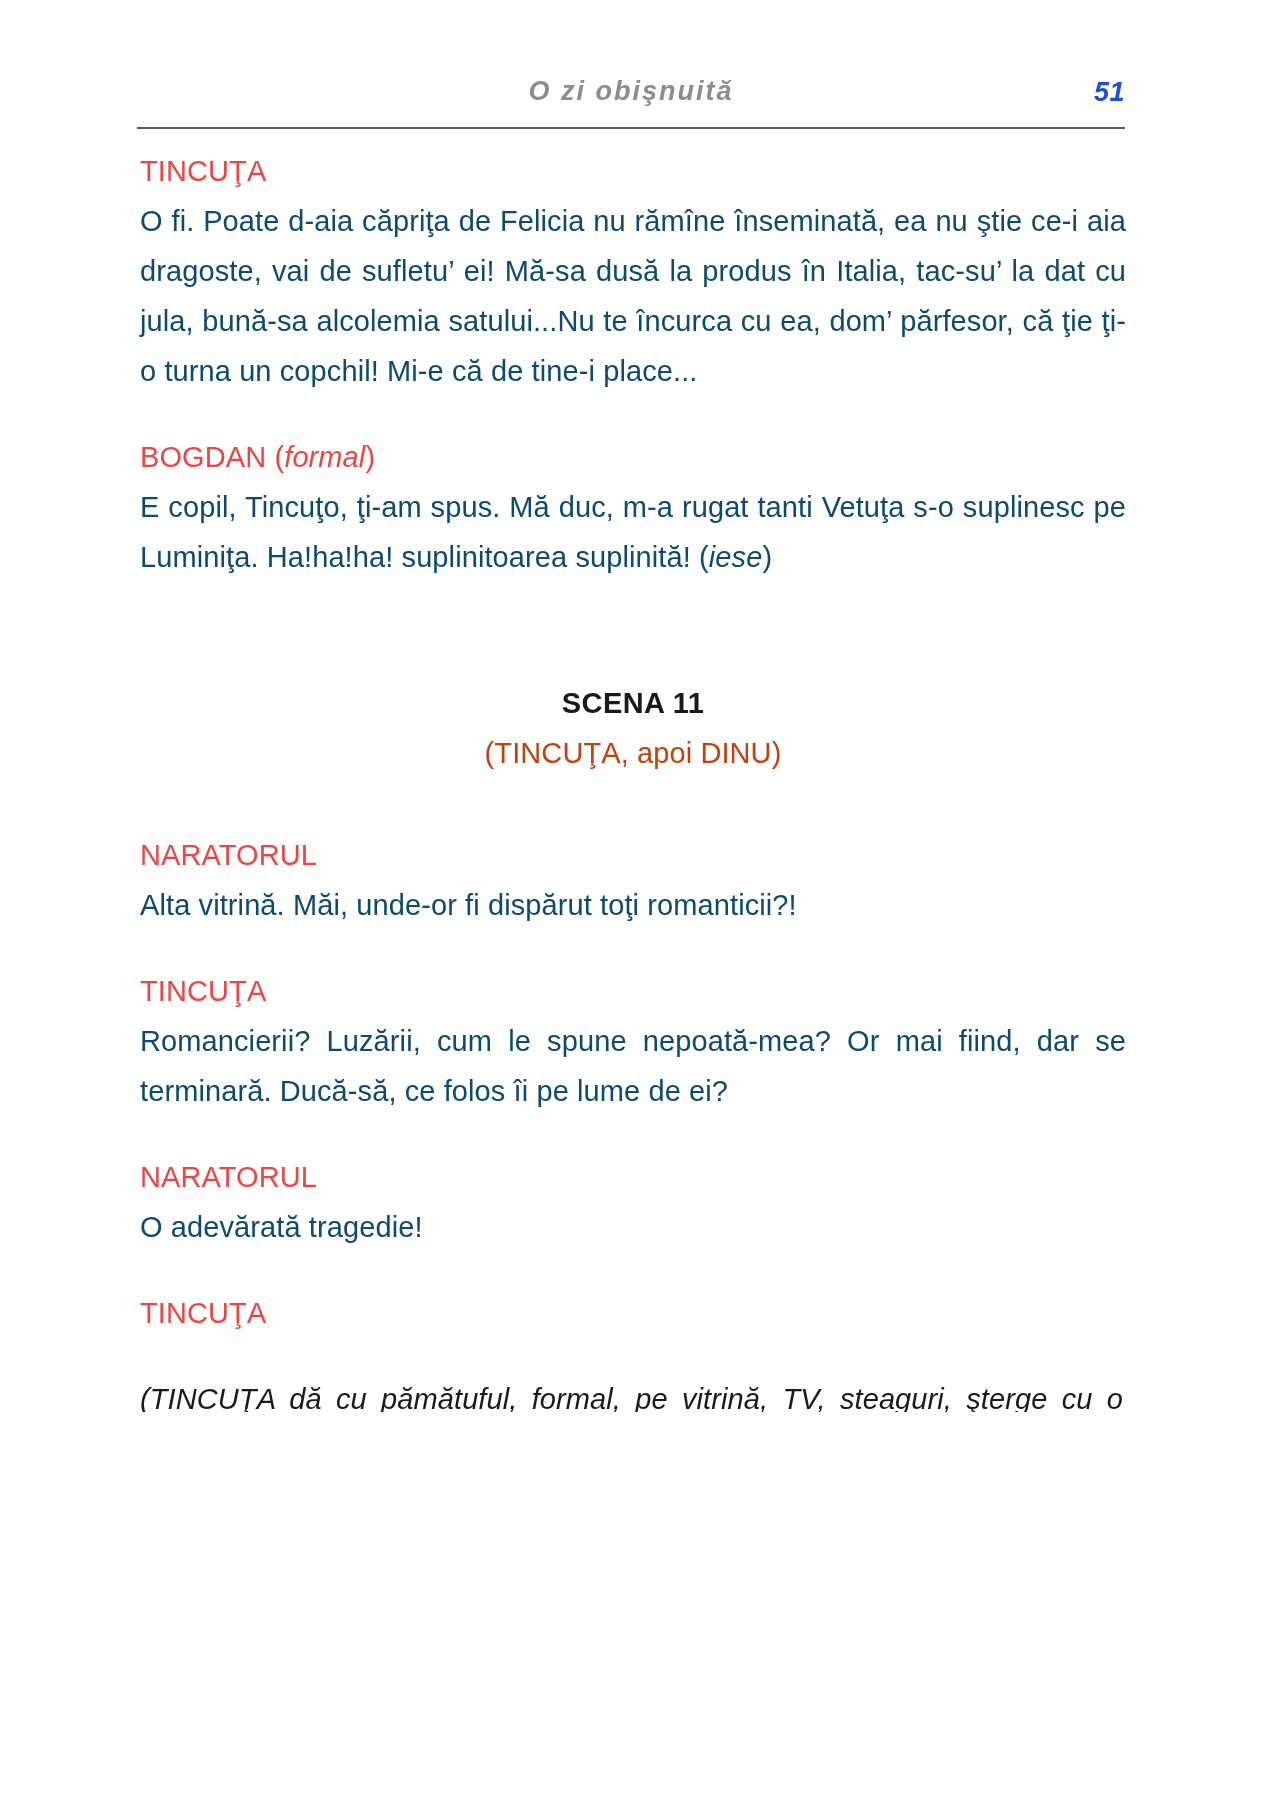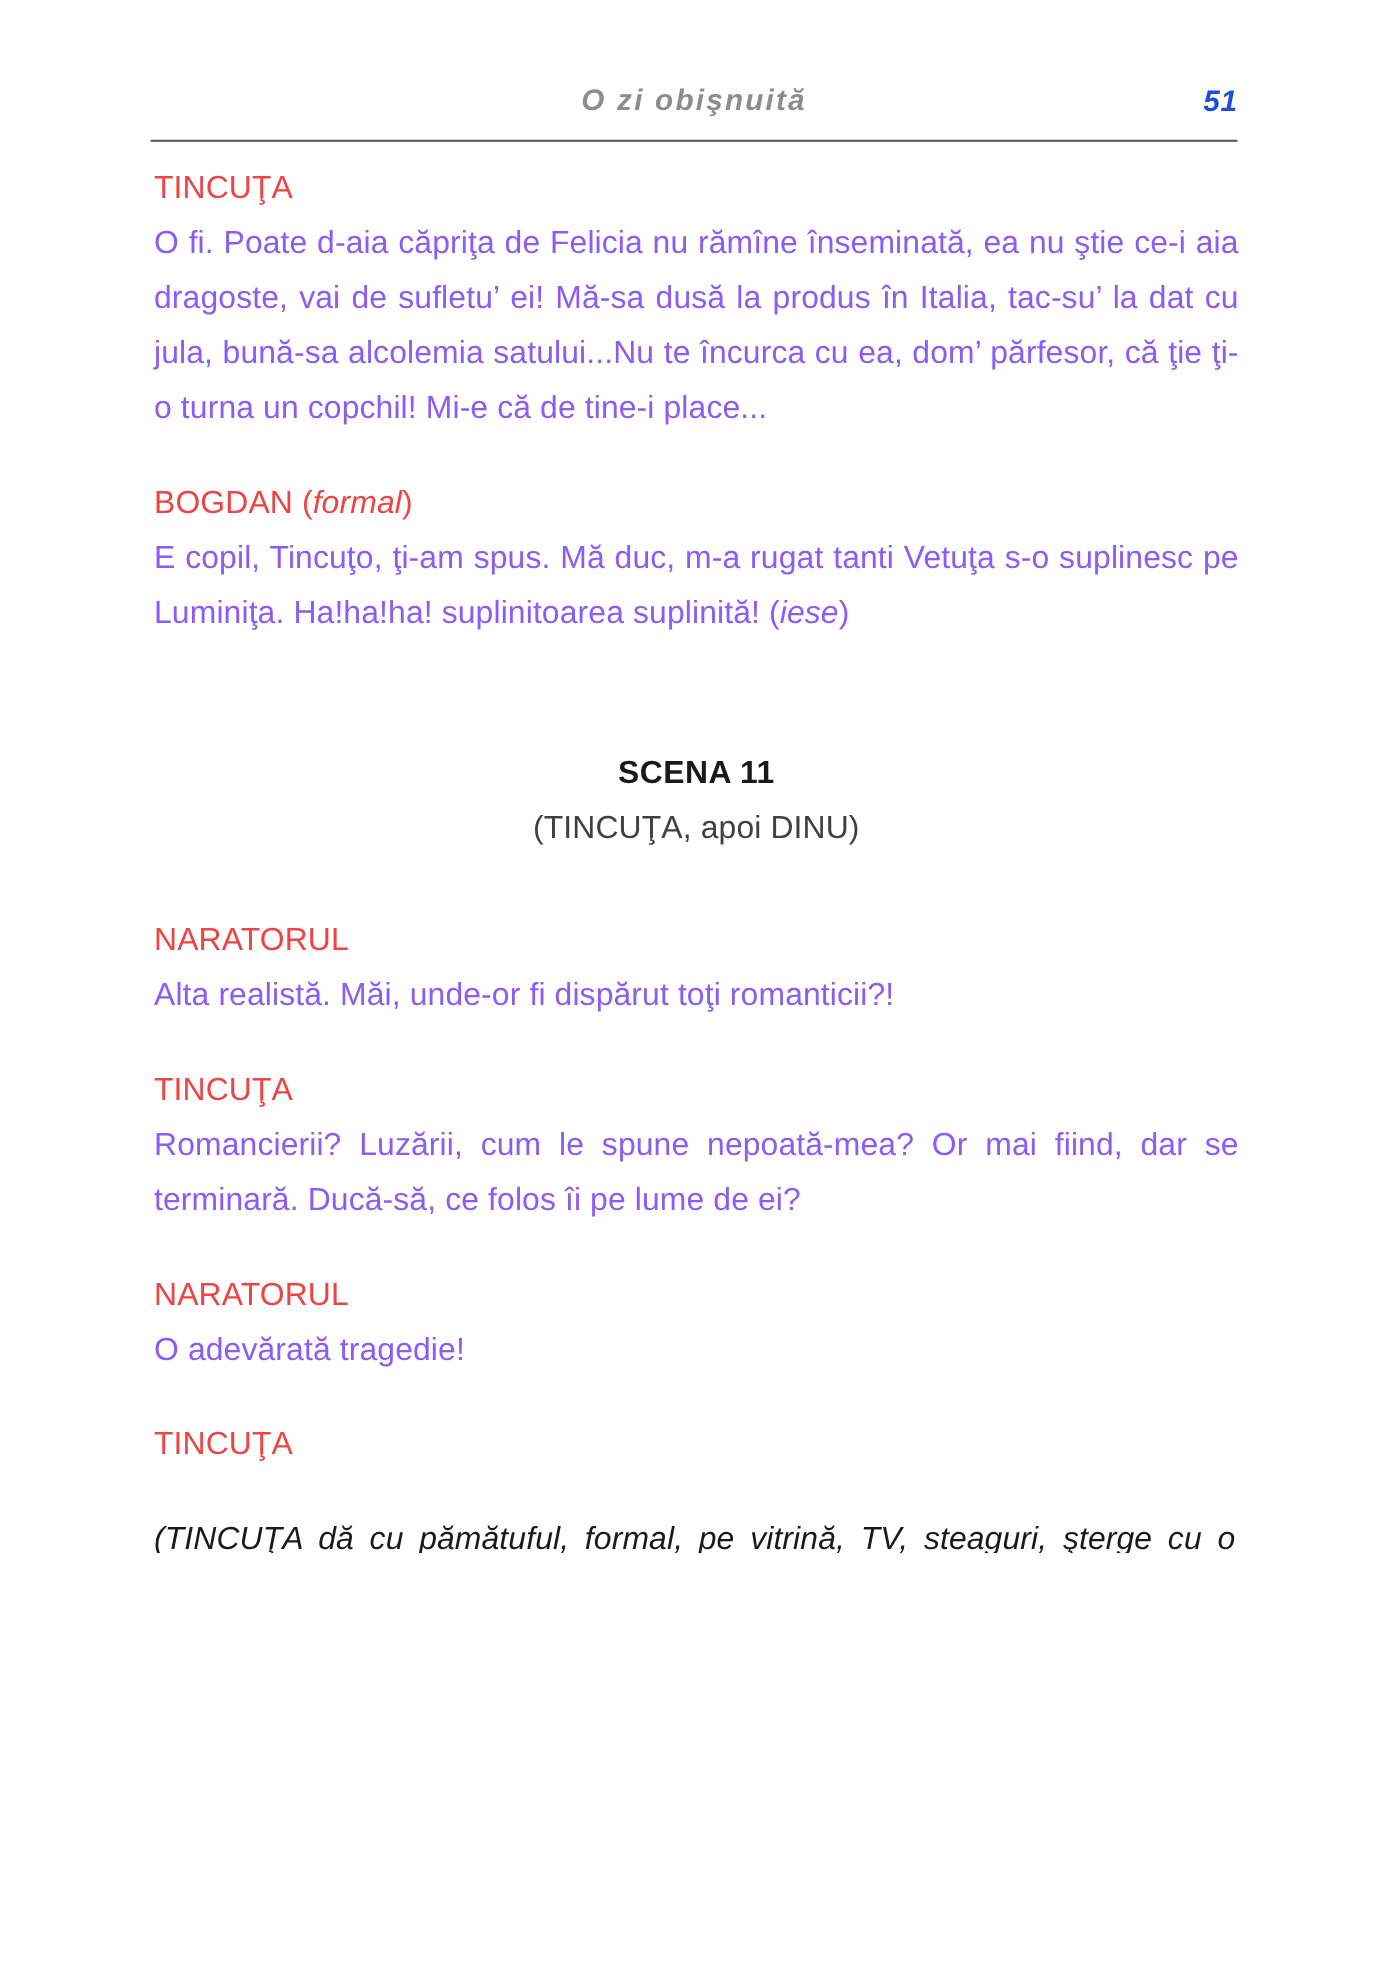--- a/index.html
+++ b/index.html
@@ -77,21 +77,21 @@
     letter-spacing: 0.1px;
     white-space: nowrap;
   }
   .speaker .cue-direction {
     font-style: italic;
   }
 
   .line {
     font-size: 29px;
     line-height: 50px;
-    color: #8b5cf6;
+    color: #0c4a6e;
     text-align: justify;
     text-justify: inter-word;
     letter-spacing: 0.1px;
     margin: 0;
   }
   .line.no-justify {
     text-align: left;
   }
   .line i {
     font-style: italic;
@@ -112,21 +112,21 @@
   .scene-number {
     font-size: 29px;
     font-weight: bold;
     line-height: 50px;
     color: #1a1a1a;
     letter-spacing: 0.4px;
   }
   .scene-cast {
     font-size: 29px;
     line-height: 50px;
-    color: #404040;
+    color: #c2410c;
     letter-spacing: 0.1px;
   }
 
   
   .stage-direction {
     font-size: 29px;
     line-height: 50px;
     font-style: italic;
     color: #1a1a1a;
     text-align: justify;
@@ -158,21 +158,21 @@
       <p class="line"><span>E copil, Tincuţo, ţi-am spus. Mă duc, m-a rugat tanti Vetuţa s-o suplinesc pe Luminiţa. Ha!ha!ha! suplinitoarea suplinită! (</span><i>iese</i><span>)</span></p>
     </div>
 
     <div class="scene-block">
       <div class="scene-number">SCENA 11</div>
       <div class="scene-cast">(TINCUŢA, apoi DINU)</div>
     </div>
 
     <div class="speech">
       <div class="speaker">NARATORUL</div>
-      <p class="line no-justify">Alta realistă. Măi, unde-or fi dispărut toţi romanticii?!</p>
+      <p class="line no-justify">Alta vitrină. Măi, unde-or fi dispărut toţi romanticii?!</p>
     </div>
 
     <div class="speech">
       <div class="speaker">TINCUŢA</div>
       <p class="line">Romancierii? Luzării, cum le spune nepoată-mea? Or mai fiind, dar se terminară. Ducă-să, ce folos îi pe lume de ei?</p>
     </div>
 
     <div class="speech">
       <div class="speaker">NARATORUL</div>
       <p class="line no-justify">O adevărată tragedie!</p>

